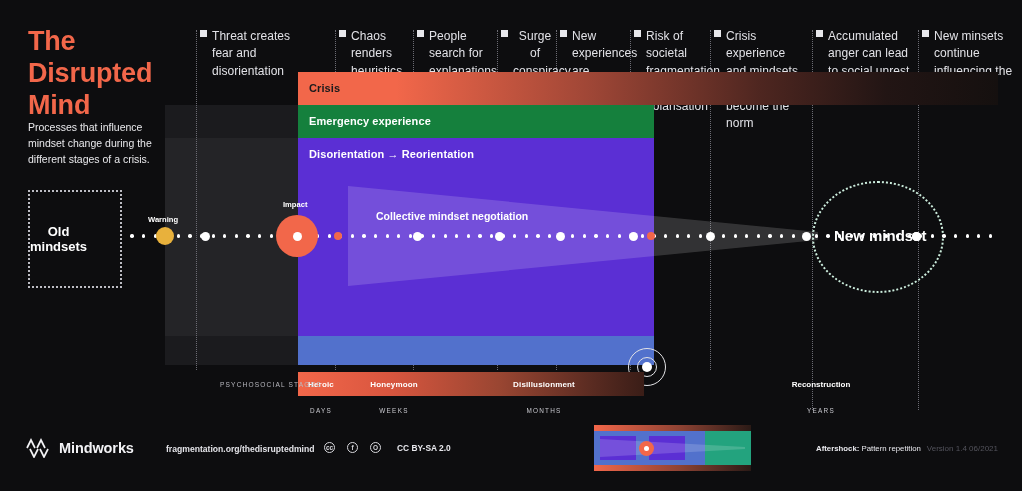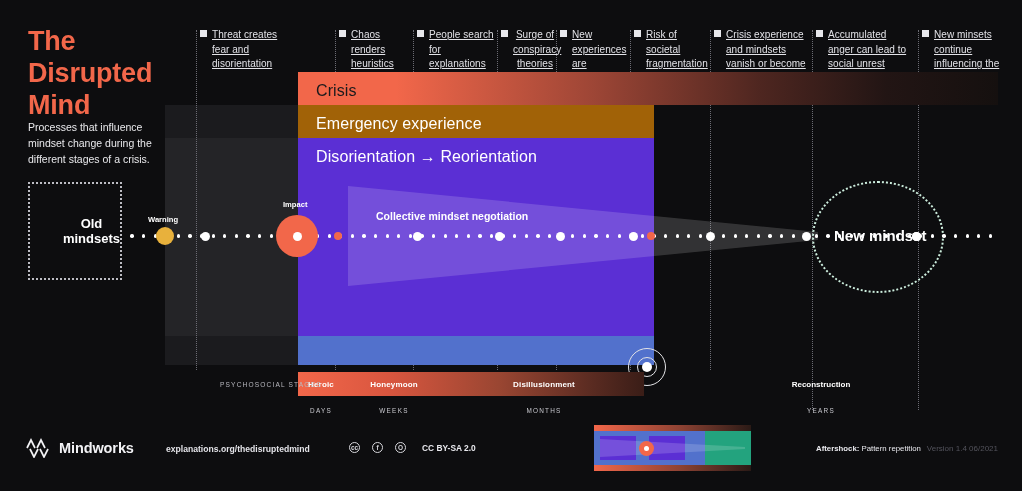--- a/index.html
+++ b/index.html
@@ -18,50 +18,50 @@
     color:#F2674A; letter-spacing:-0.2px;
   }
   .title span { display:block; }
   .subtitle {
     position:absolute; left:28px; top:120px; width:140px;
     font-size:10.5px; line-height:1.52; color:#e9e9ec; font-weight:400;
   }
 
   
   .oldbox {
-    position:absolute; left:28px; top:182px; width:94px; height:98px;
+    position:absolute; left:28px; top:190px; width:94px; height:98px;
     border:2px dotted #bdbdc4;
-    display:flex; align-items:center; justify-content:flex-end;
+    display:flex; align-items:center; justify-content:flex-start;
   }
   .oldbox .lbl {
     font-size:13px; font-weight:700; line-height:1.18;
     text-align:center; color:#fff;
   }
 
   
   .note { position:absolute; top:28px; width:78px; }
   .note .sq {
     width:7px; height:7px; background:#e8e8ec; display:inline-block;
     vertical-align:top; margin-right:5px; margin-top:2px;
   }
   .note .tx {
-    display:inline-block; width:60px; font-size:10px; line-height:1.45;
-    color:#e2e2e7; vertical-align:top; letter-spacing:.05px;text-decoration:underline;
+    display:inline-block; width:60px; font-size:12px; line-height:1.45;
+    color:#e2e2e7; vertical-align:top; letter-spacing:.05px;
   }
   .gridline {
     position:absolute; top:30px; width:0; border-left:1px dotted #6c6c74;
   }
 
   
   .greybg { position:absolute; background:#242427; }
 
   .band { position:absolute; }
   .band .bl {
-    position:absolute; left:18px; top:10px;
-    font-size:16px; font-weight:400; letter-spacing:.1px;
+    position:absolute; left:11px; top:10px;
+    font-size:11px; font-weight:700; letter-spacing:.1px;
   }
   .band.crisis .bl { color:#1a1a1c; }
   .dot { position:absolute; border-radius:50%; }
   .dotlabel {
     position:absolute; font-size:7.6px; font-weight:700; color:#fff;
     white-space:nowrap;
   }
 
   .newmind {
     position:absolute; font-size:15px; font-weight:700; color:#fff;
@@ -98,21 +98,21 @@
   
   .brand {
     position:absolute; left:26px; top:438px;
     display:flex; align-items:center; gap:7px;
   }
   .brand .nm { font-size:14.5px; font-weight:600; color:#f2f2f5; letter-spacing:-.1px; }
   .furl {
     position:absolute; left:166px; top:444px;
     font-size:8.6px; color:#e3e3e8; font-weight:600;
   }
-  .cc { position:absolute; left:349px; top:442px; display:flex; align-items:center; gap:12px; }
+  .cc { position:absolute; left:324px; top:442px; display:flex; align-items:center; gap:12px; }
   .cc .cci {
     width:11px; height:11px; border-radius:50%; border:1.2px solid #d8d8dd;
     font-size:6.5px; display:flex; align-items:center; justify-content:center;
     color:#d8d8dd; font-weight:700;
   }
   .cc .cct { font-size:8.4px; color:#e9e9ee; font-weight:600; margin-left:4px; }
 
   .thumb { position:absolute; left:594px; top:425px; width:157px; height:46px; overflow:hidden; }
   .aft { position:absolute; left:768px; top:444px; font-size:7.8px; color:#eaeaef;margin-left:48px; }
   .aft b { font-weight:700; }
@@ -163,21 +163,21 @@
       <div class="note" style="left: 714px; width: 96px;"><span class="sq"></span><span class="tx" style="width: 80px;">Crisis experience and mindsets vanish or become the norm</span></div>
       <div class="note" style="left: 816px; width: 100px;"><span class="sq"></span><span class="tx" style="width: 84px;">Accumulated anger can lead to social unrest</span></div>
       <div class="note" style="left: 922px; width: 96px;"><span class="sq"></span><span class="tx" style="width: 80px;">New minsets continue influencing the system</span></div>
     </div>
 
   <div class="band crisis" style="left:298px; top:72px; width:700px; height:33px;
               background:linear-gradient(90deg,#F2674A 0%,#F2674A 14%,#9E4636 42%,#4E2620 66%,#221514 84%,#15100f 100%);">
     <div class="bl">Crisis</div>
   </div>
 
-  <div class="band" style="left:298px; top:105px; width:356px; height:33px; background:#a16207;">
+  <div class="band" style="left:298px; top:105px; width:356px; height:33px; background:#15803d;">
     <div class="bl">Emergency experience</div>
   </div>
   <div style="position:absolute; left:298px; top:336px; width:356px; height:29px; background:#5271CC;"></div>
 
 
   <div class="band" style="left:298px; top:138px; width:356px; height:198px; background:#5B2FD4;">
     <div class="bl">Disorientation → Reorientation</div>
   </div>
 
   <svg style="position:absolute; left:348px; top:186px; width:470px; height:100px;" viewBox="0 0 470 100" preserveAspectRatio="none">
@@ -307,21 +307,21 @@
 
   <div class="brand">
     <svg width="26" height="20" viewBox="0 0 26 20">
       <path d="M1 10 L5 2 L9 10" stroke="#f2f2f5" stroke-width="1.7" fill="none"></path>
       <path d="M11 10 L15 2 L19 10" stroke="#f2f2f5" stroke-width="1.7" fill="none"></path>
       <path d="M4 11 L8 19 L12 11" stroke="#f2f2f5" stroke-width="1.7" fill="none"></path>
       <path d="M14 11 L18 19 L22 11" stroke="#f2f2f5" stroke-width="1.7" fill="none"></path>
     </svg>
     <span class="nm">Mindworks</span>
   </div>
-  <div class="furl">explanations.org/thedisruptedmind</div>
+  <div class="furl">fragmentation.org/thedisruptedmind</div>
   <div class="cc">
     <div class="cci">cc</div>
     <div class="cci">f</div>
     <div class="cci">O</div>
     <div class="cct">CC BY-SA 2.0</div>
   </div>
 
   <div class="thumb">
     <div style="position:absolute;left:0;top:0;width:157px;height:46px;background:linear-gradient(90deg,#F2674A 0%,#8d4233 55%,#2a1a16 100%);"></div>
     <div style="position:absolute;left:0;top:6px;width:111px;height:34px;background:#5271CC;"></div>

